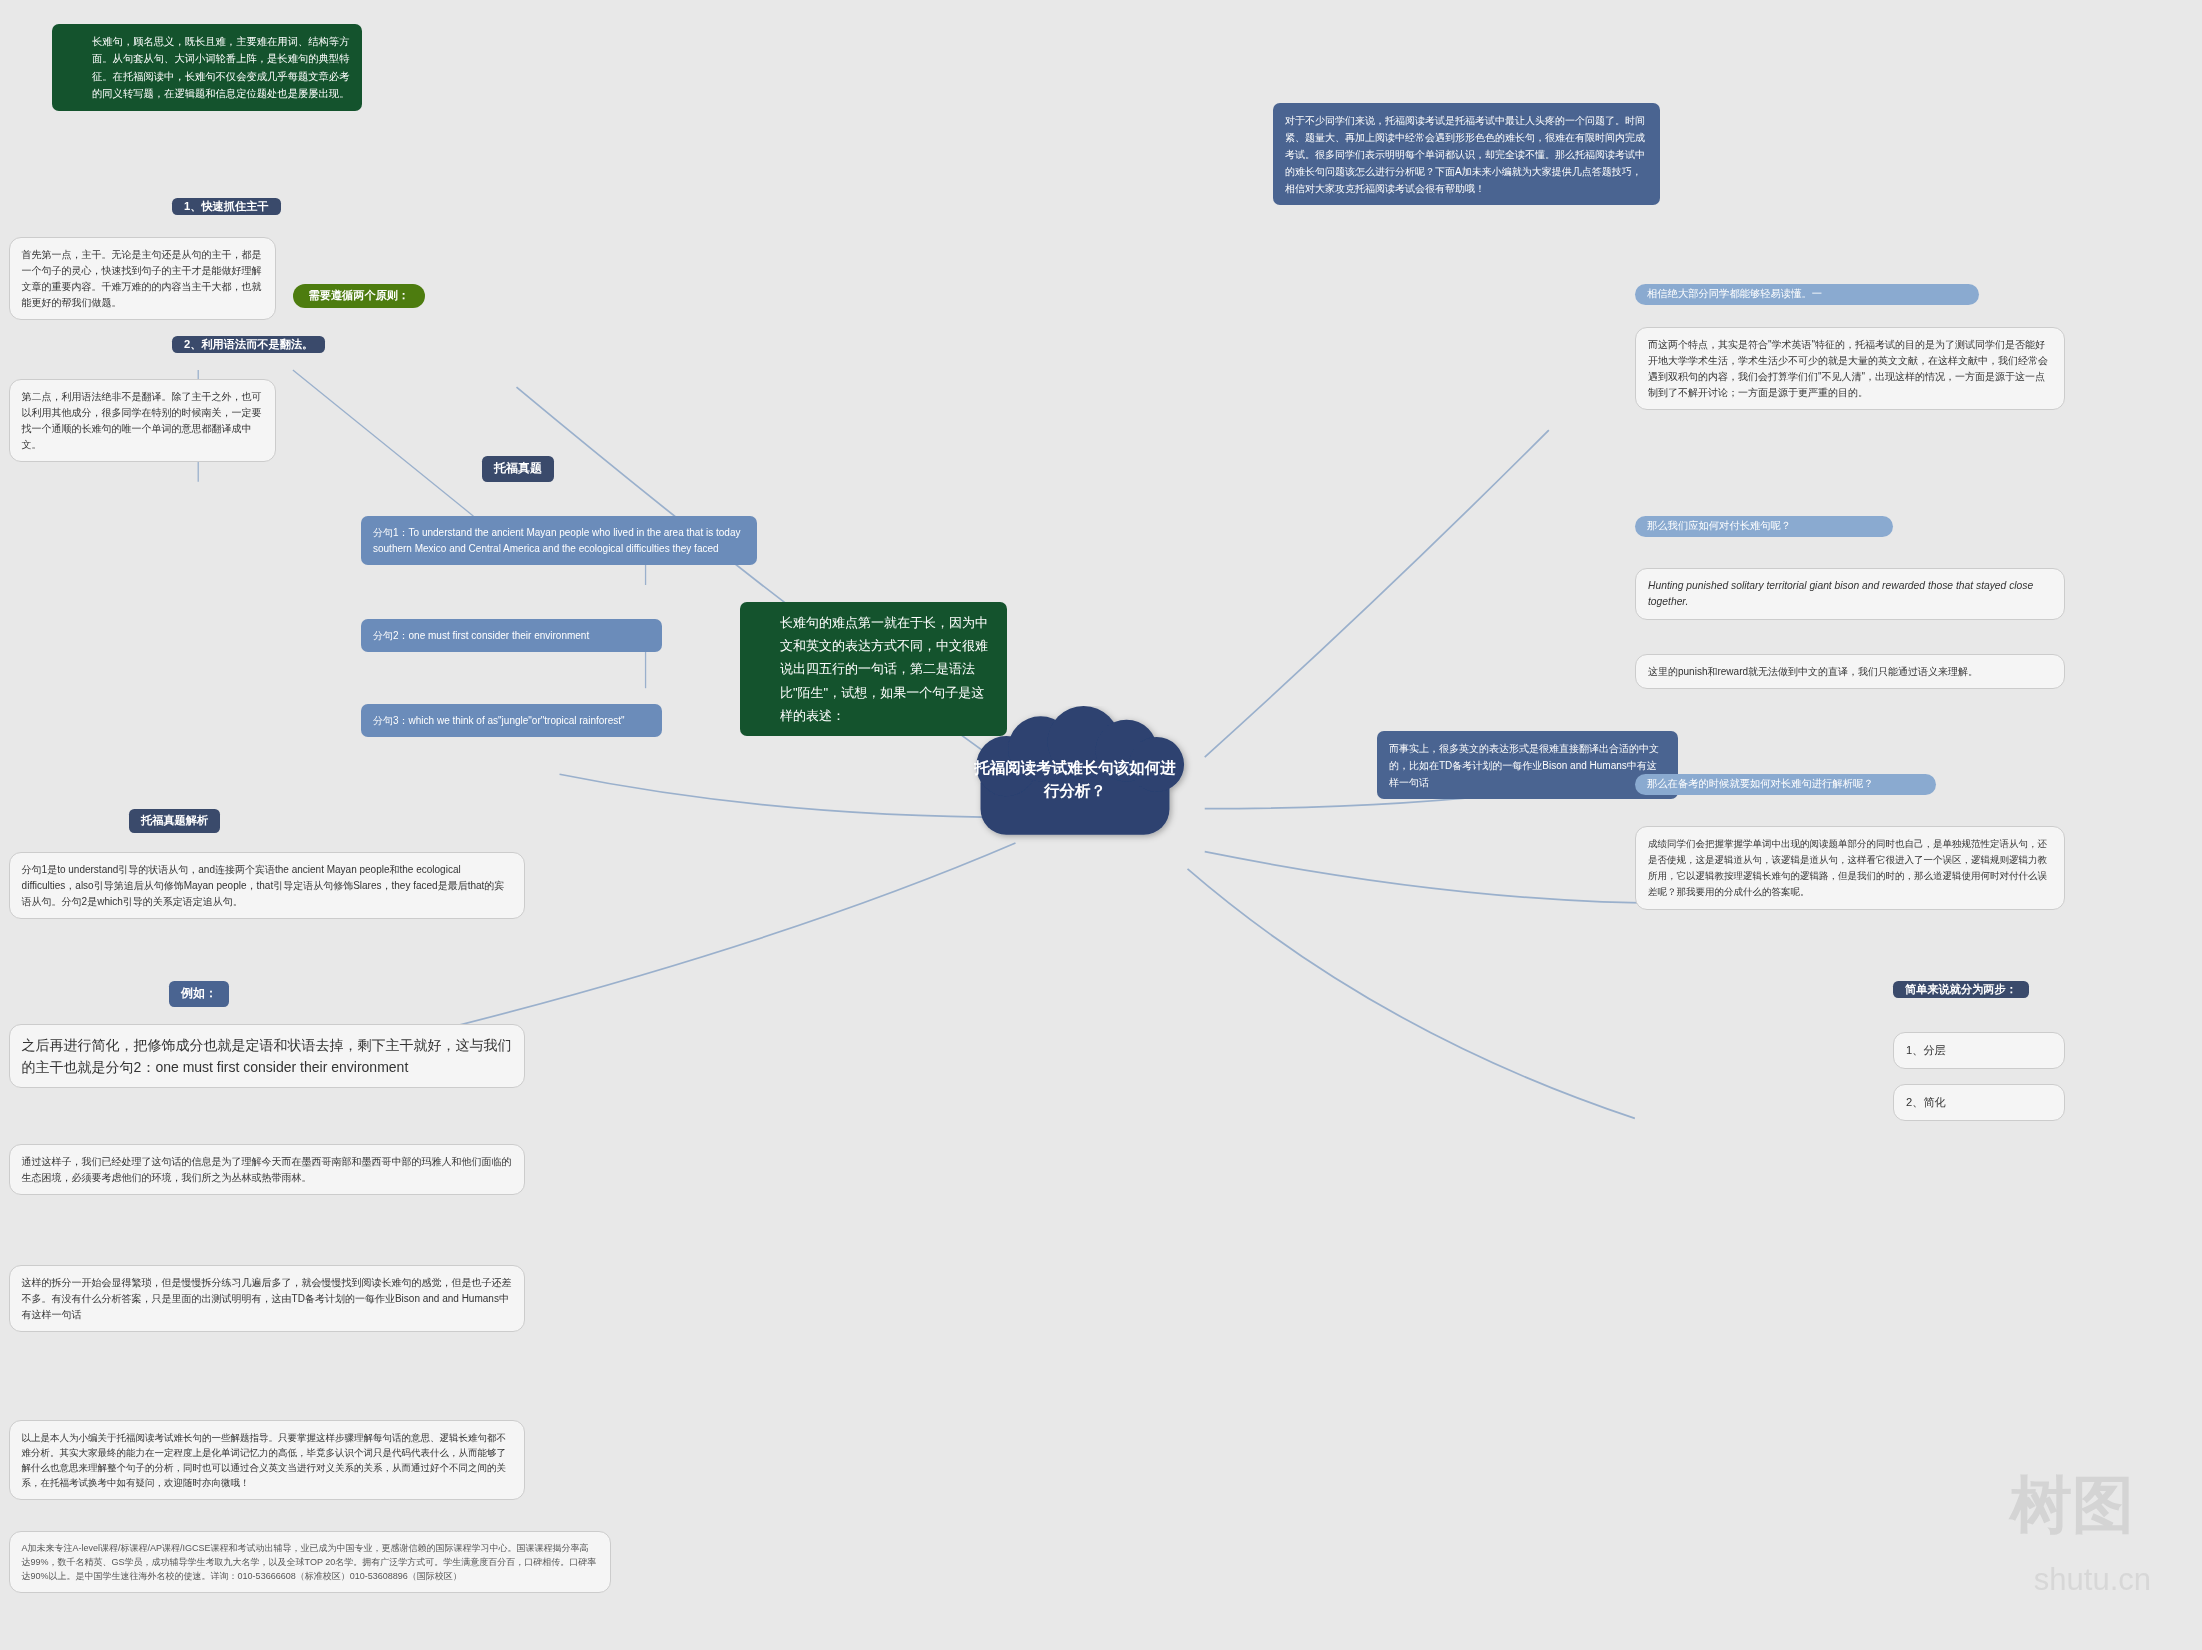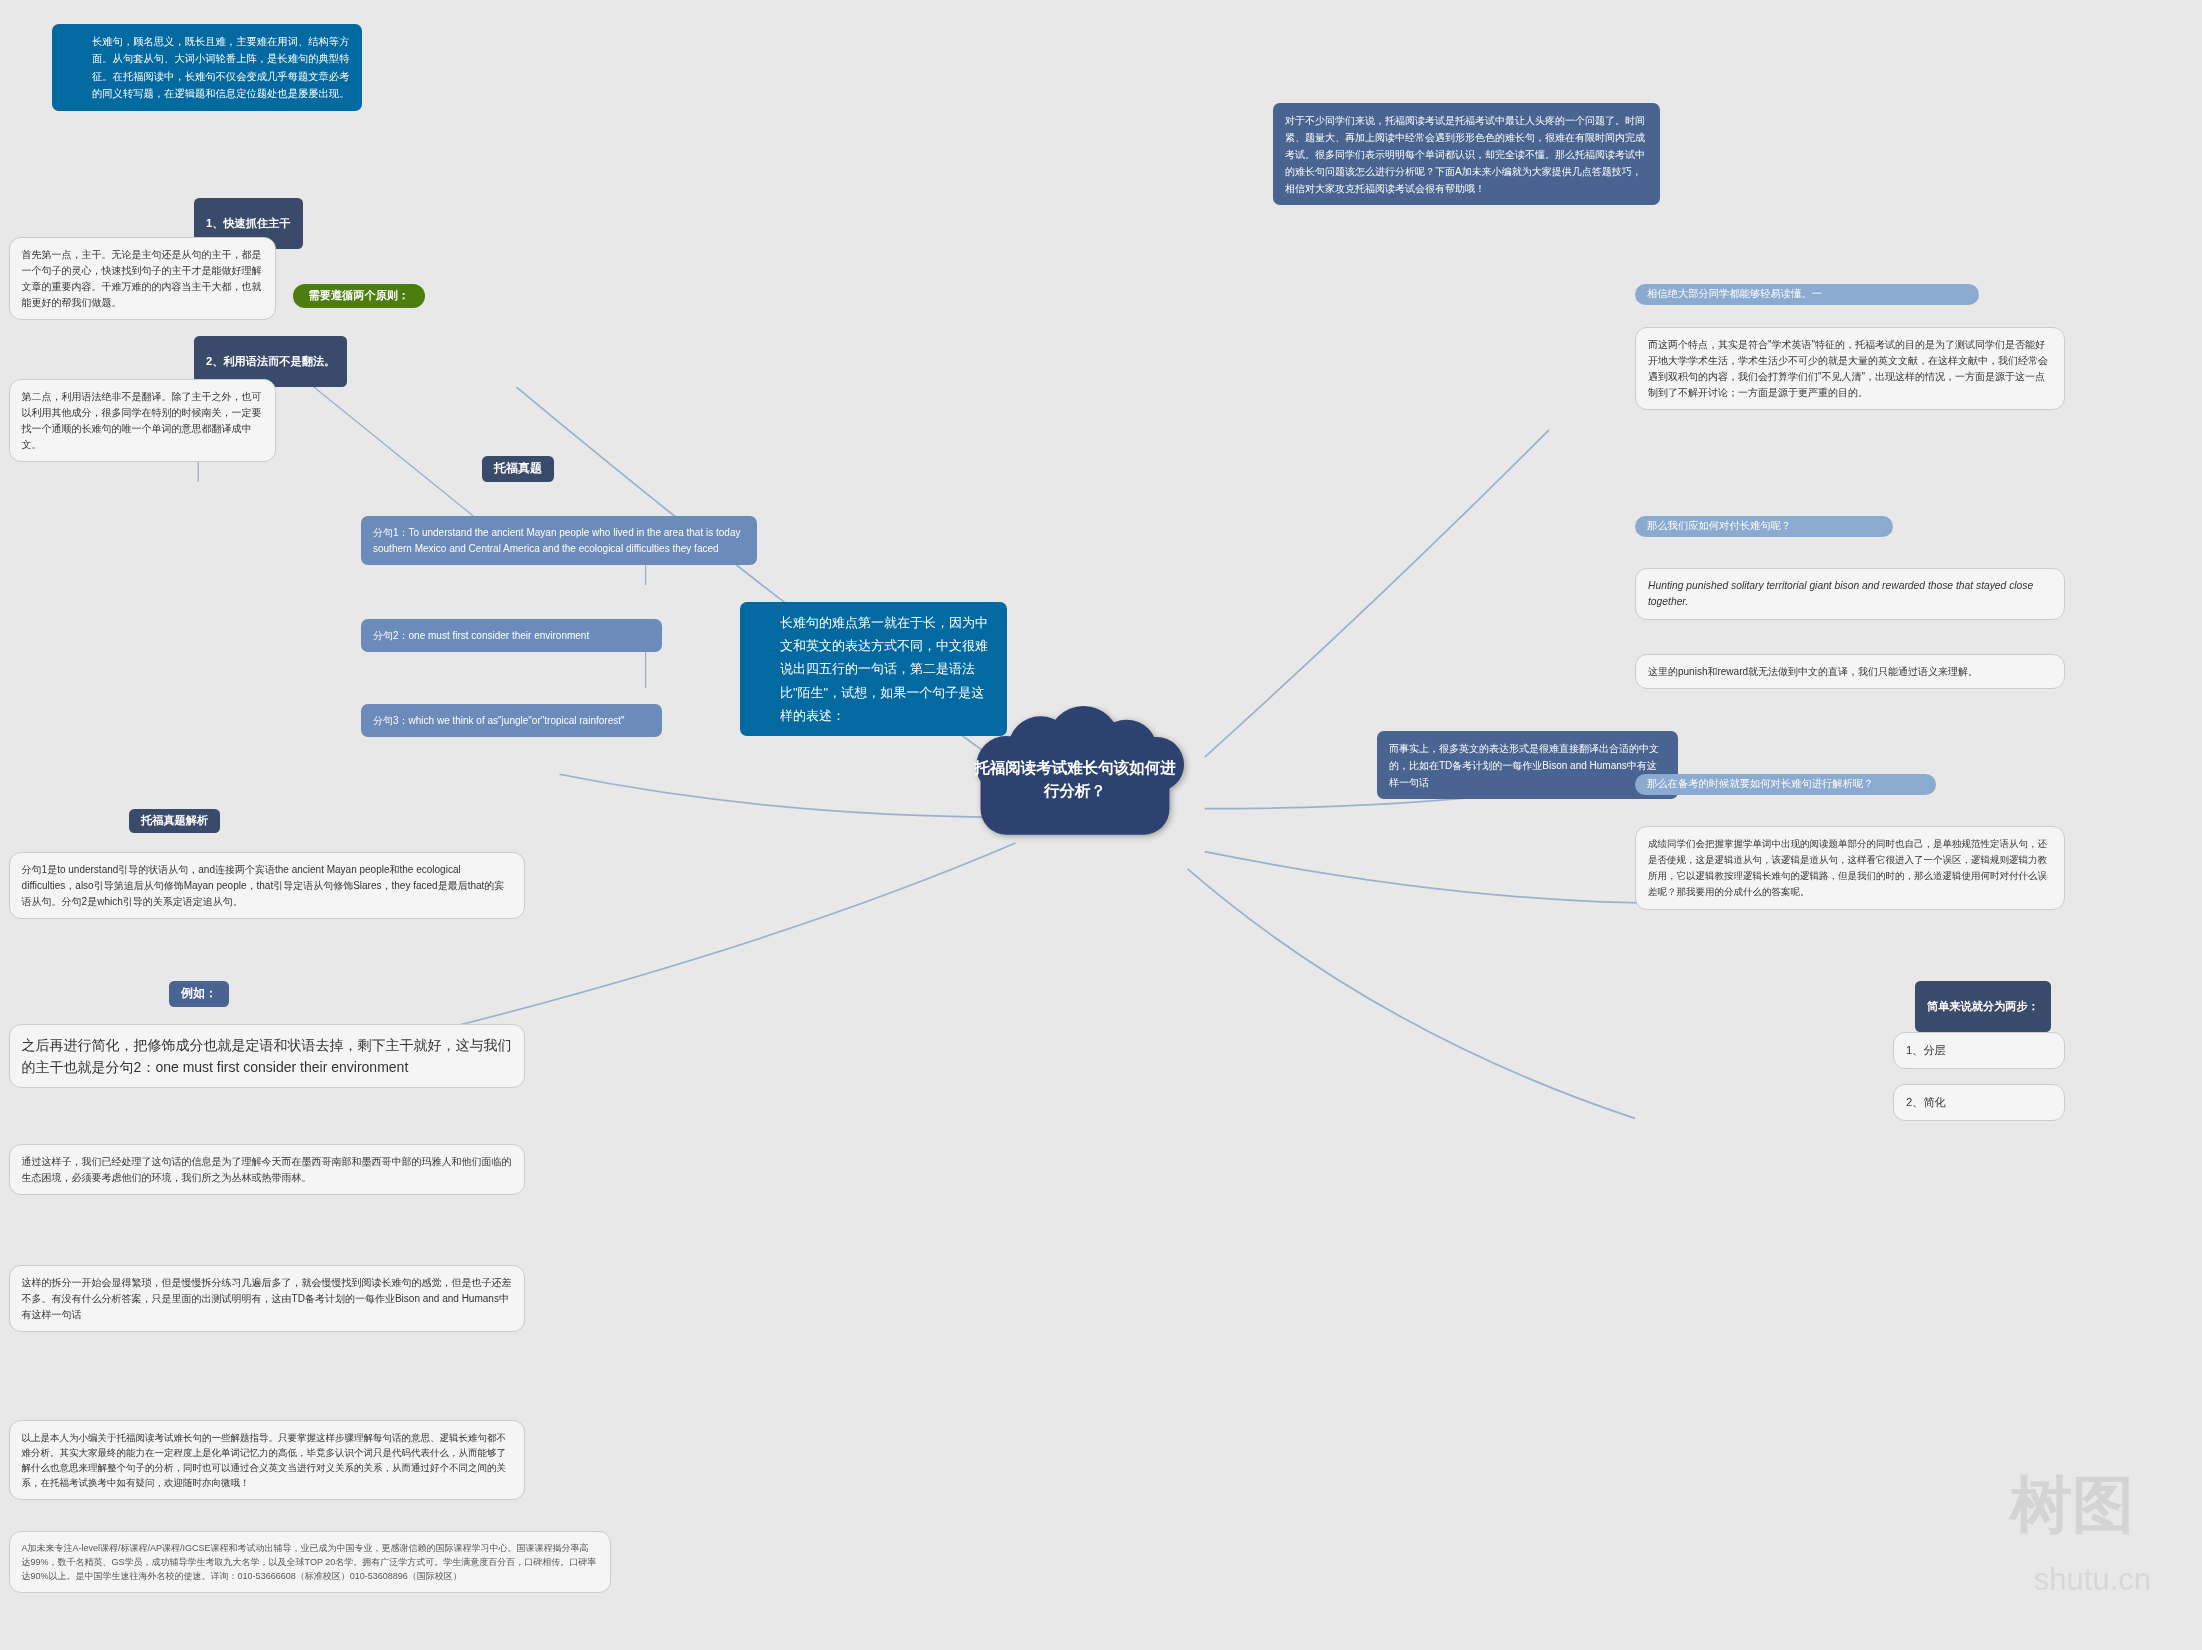--- a/index.html
+++ b/index.html
@@ -68,21 +68,21 @@
     .node-card {
       position: absolute;
       border-radius: 6.9px;
       padding: 8.6px 12px;
       font-size: 11.2px;
       line-height: 1.6;
       color: #333;
     }
 
     .node-dark-blue {
-      background: #0369a1;
+      background: #14532d;
       color: white;
       border-radius: 6.9px;
       padding-left: 40px;
     }
 
     .node-light-blue {
       background: #6b8cba;
       color: white;
       border-radius: 6.9px;
     }
@@ -123,24 +123,23 @@
       user-select: none;
       z-index: 1;
     }
 
     
     .toefl-label {
       position: absolute;
       background: #3a4a6b;
       color: white;
       border-radius: 5.2px;
-      padding: 18px 12px;
+      padding: 1px 12px;
       font-size: 12px;
       font-weight: bold;
-      margin-left: 22px;
     }
 
     .example-label {
       position: absolute;
       background: #4a6491;
       color: white;
       border-radius: 5.2px;
       padding: 4.3px 12px;
       font-size: 12px;
       font-weight: bold;

